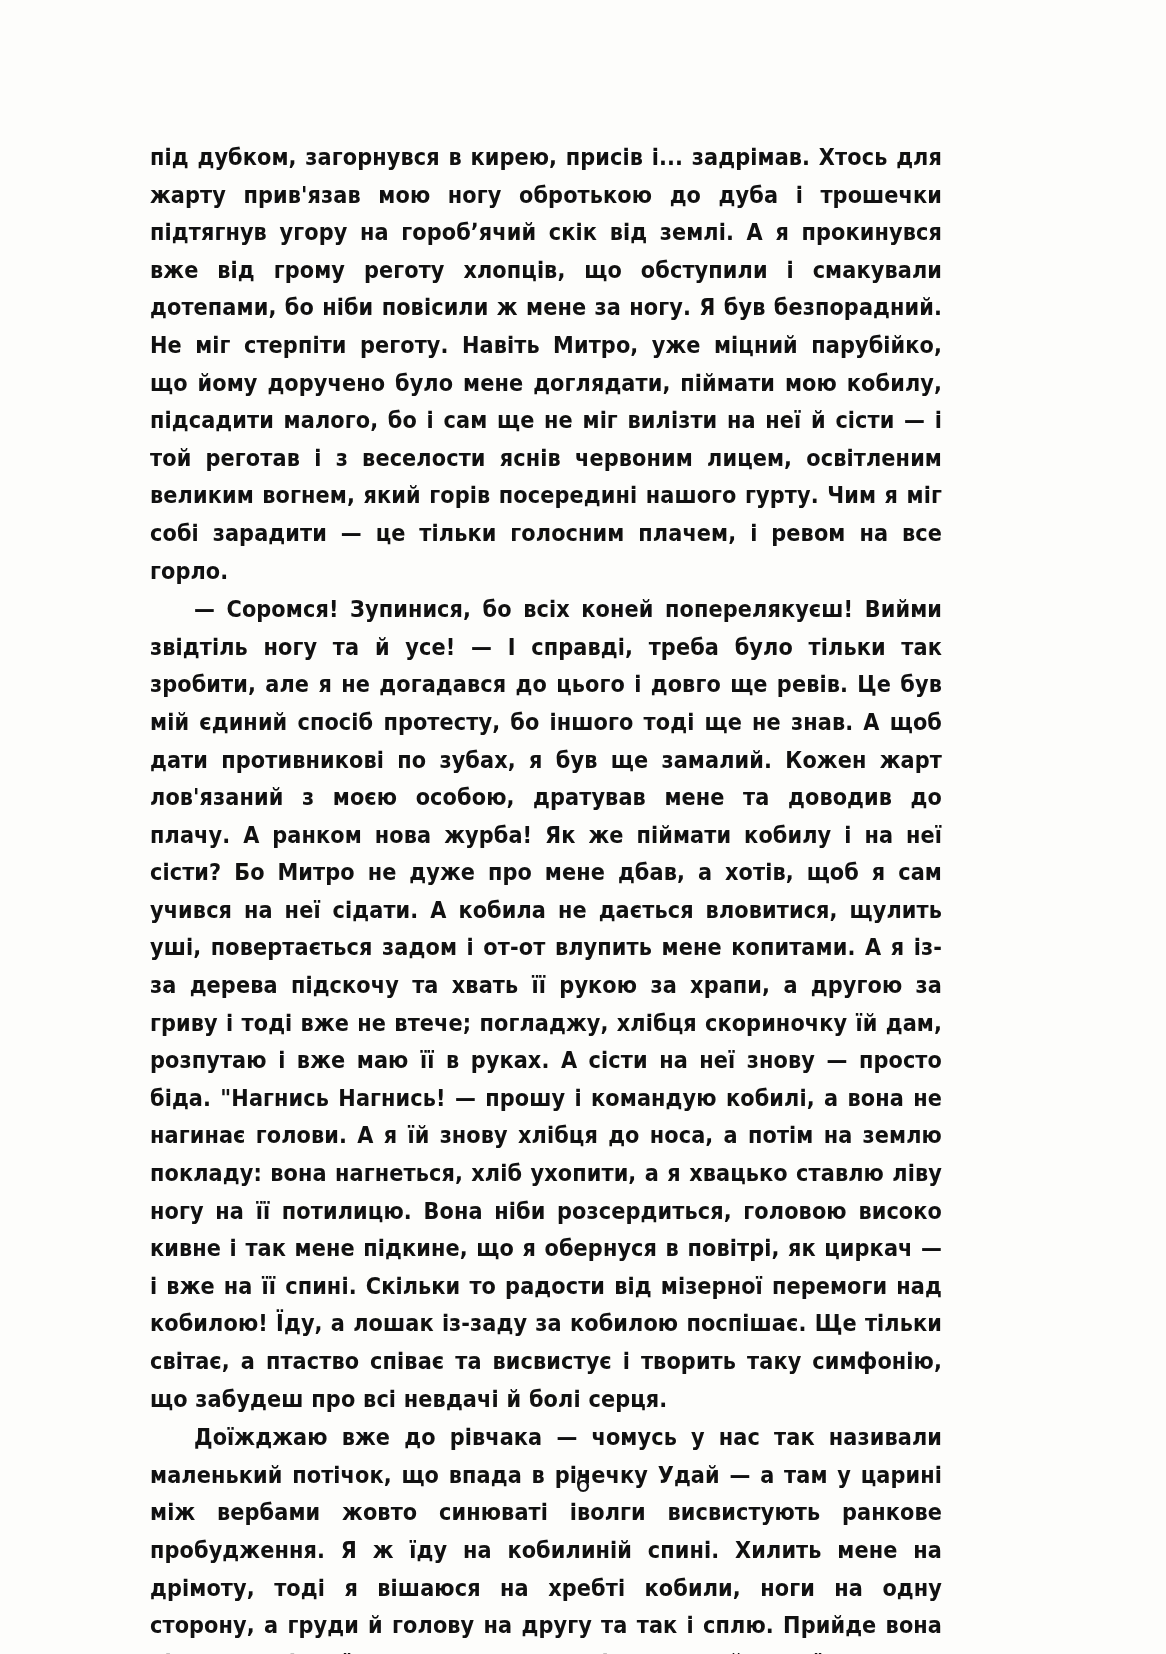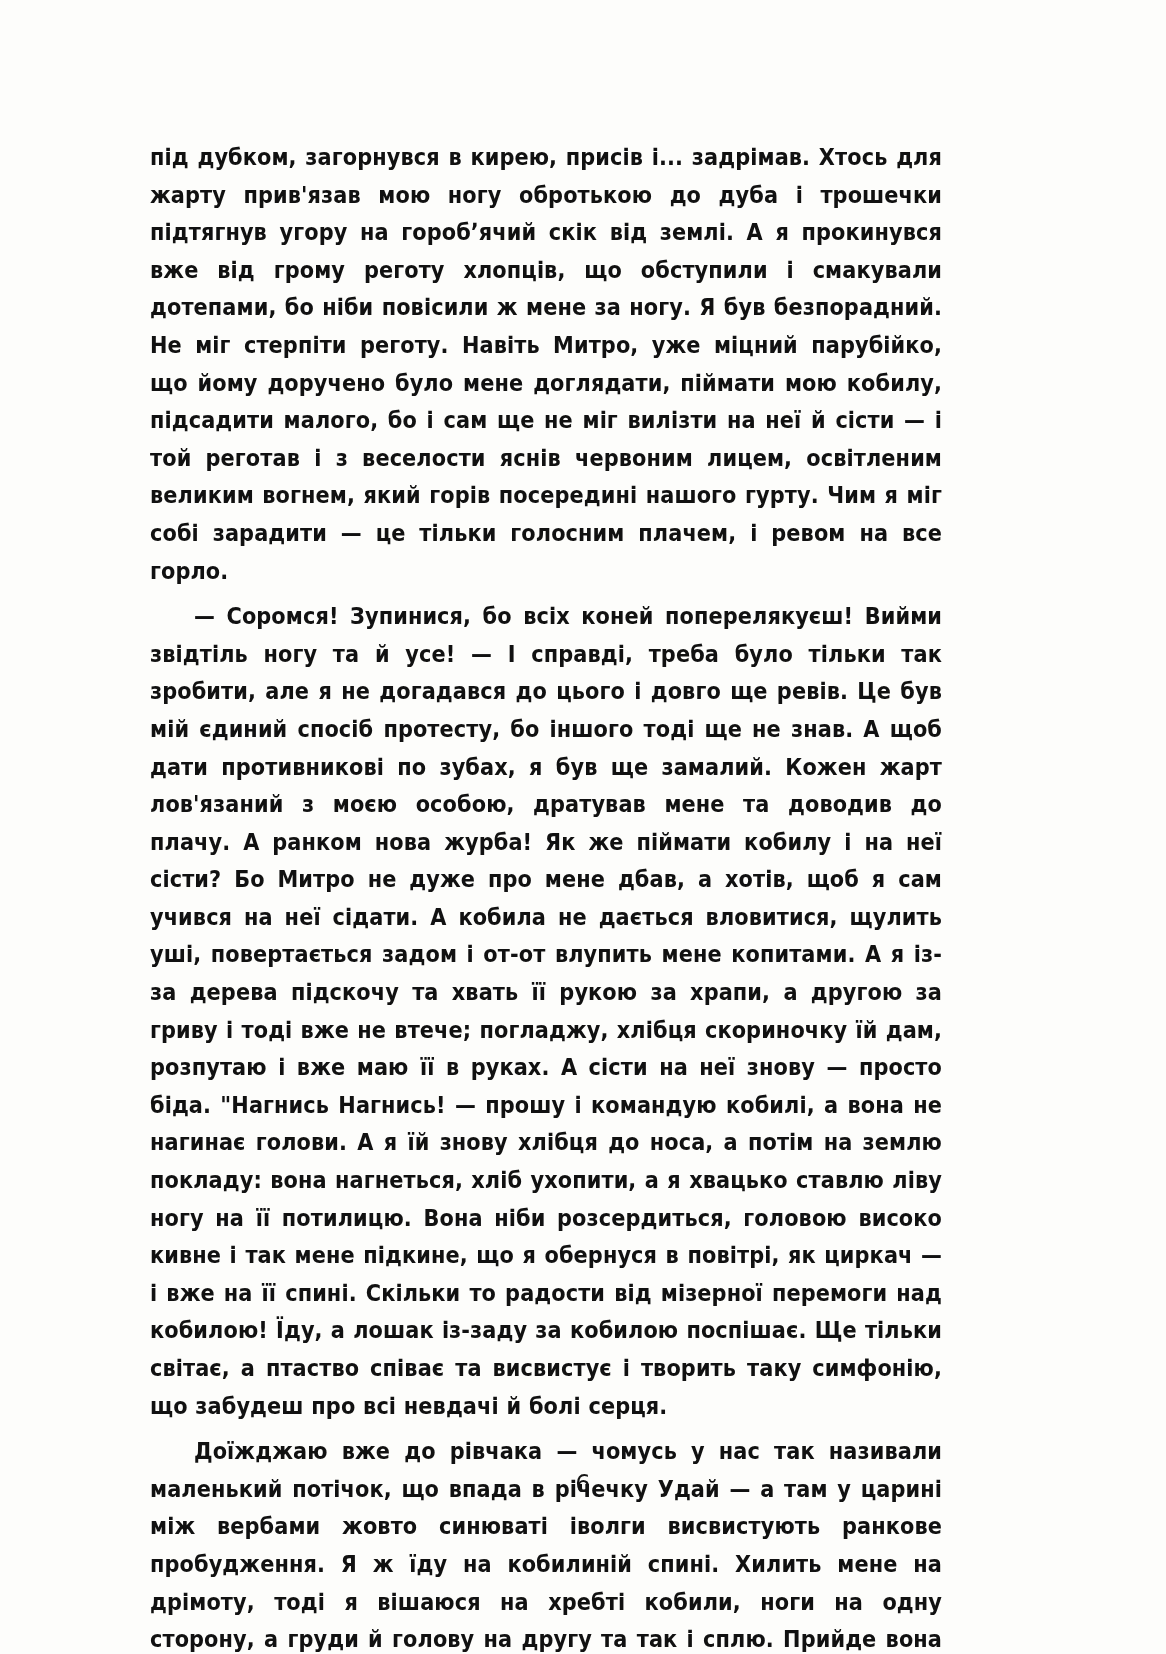--- a/index.html
+++ b/index.html
@@ -35,21 +35,21 @@
     line-height: 37.6px;
     color: #111111;
     text-align: justify;
     text-justify: inter-word;
     letter-spacing: 0.1px;
     word-spacing: 0.4px;
     -webkit-font-smoothing: none;
   }
 
   .para + .para {
-    margin-top: 8px;
+    margin-top: 1px;
   }
 
   .para.indent {
     text-indent: 44px;
   }
 
   .page-number {
     position: absolute;
     left: 0;
     right: 0;

